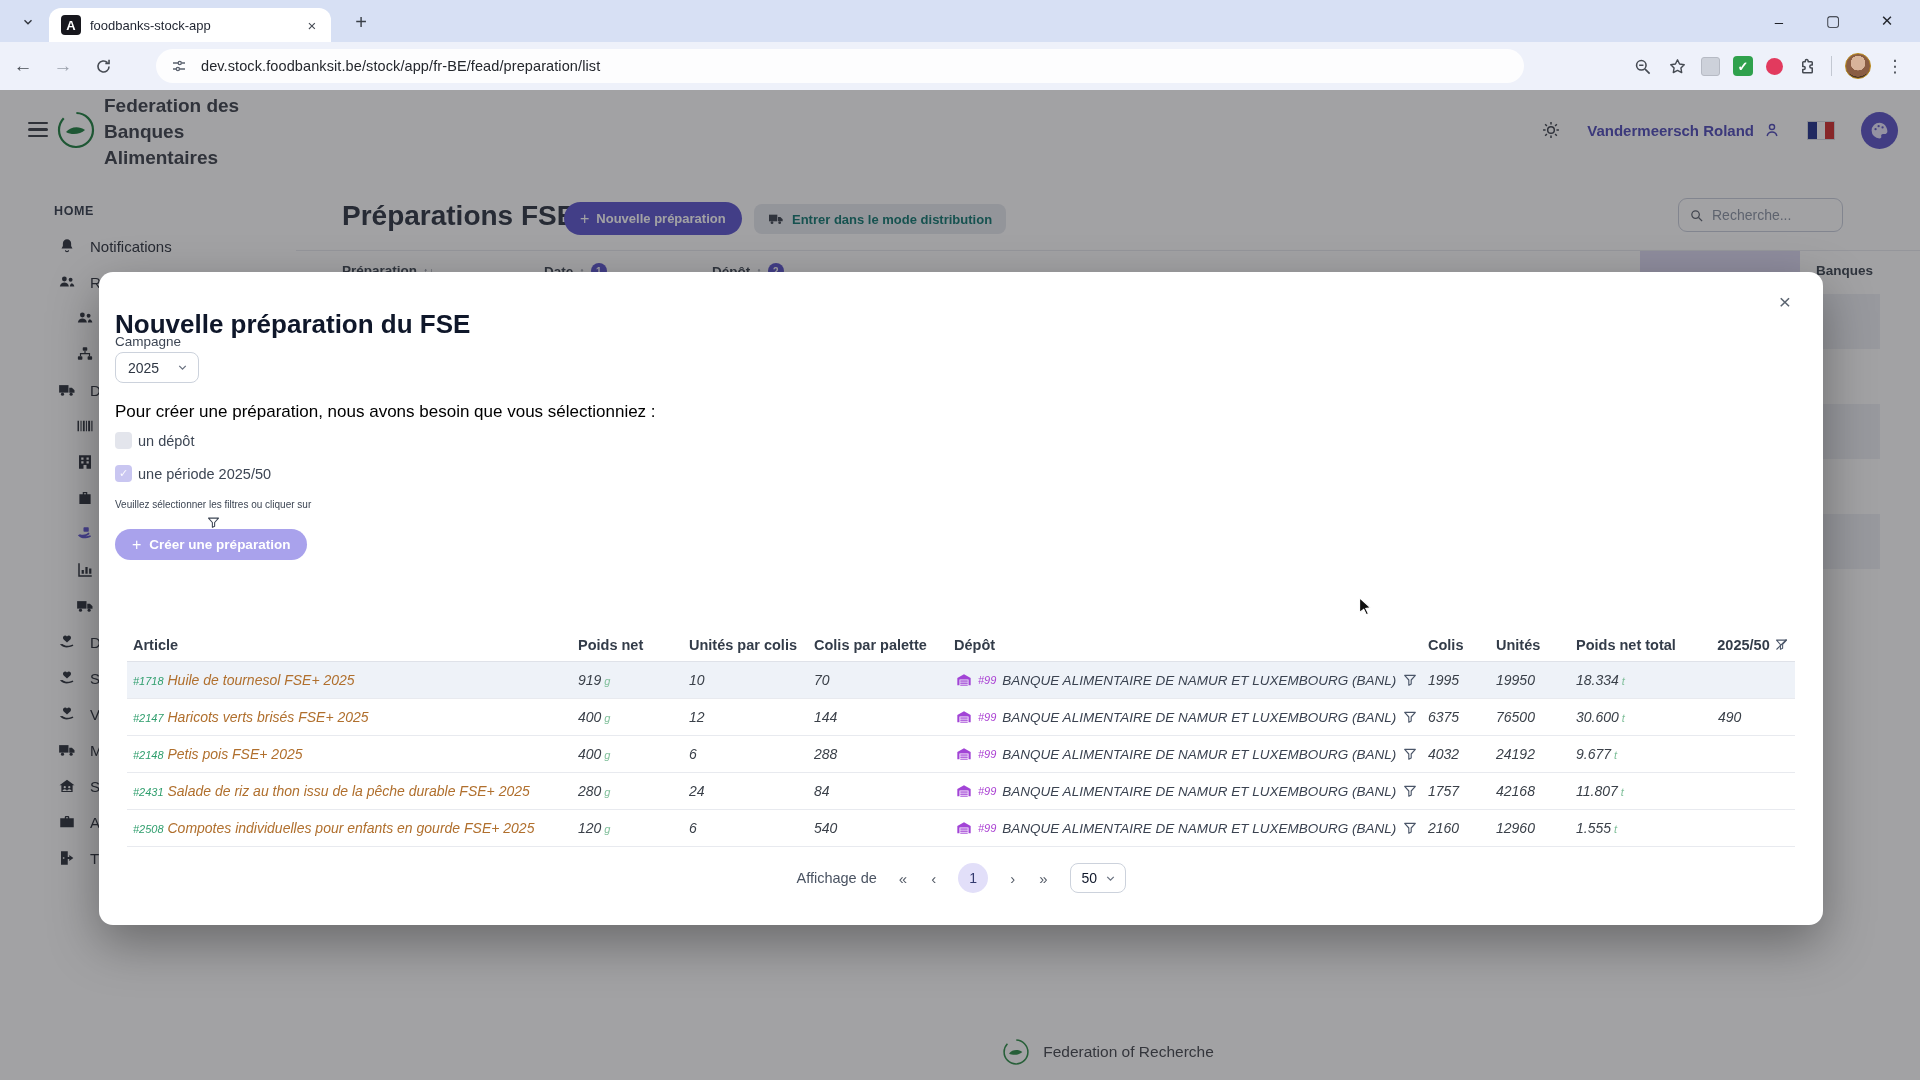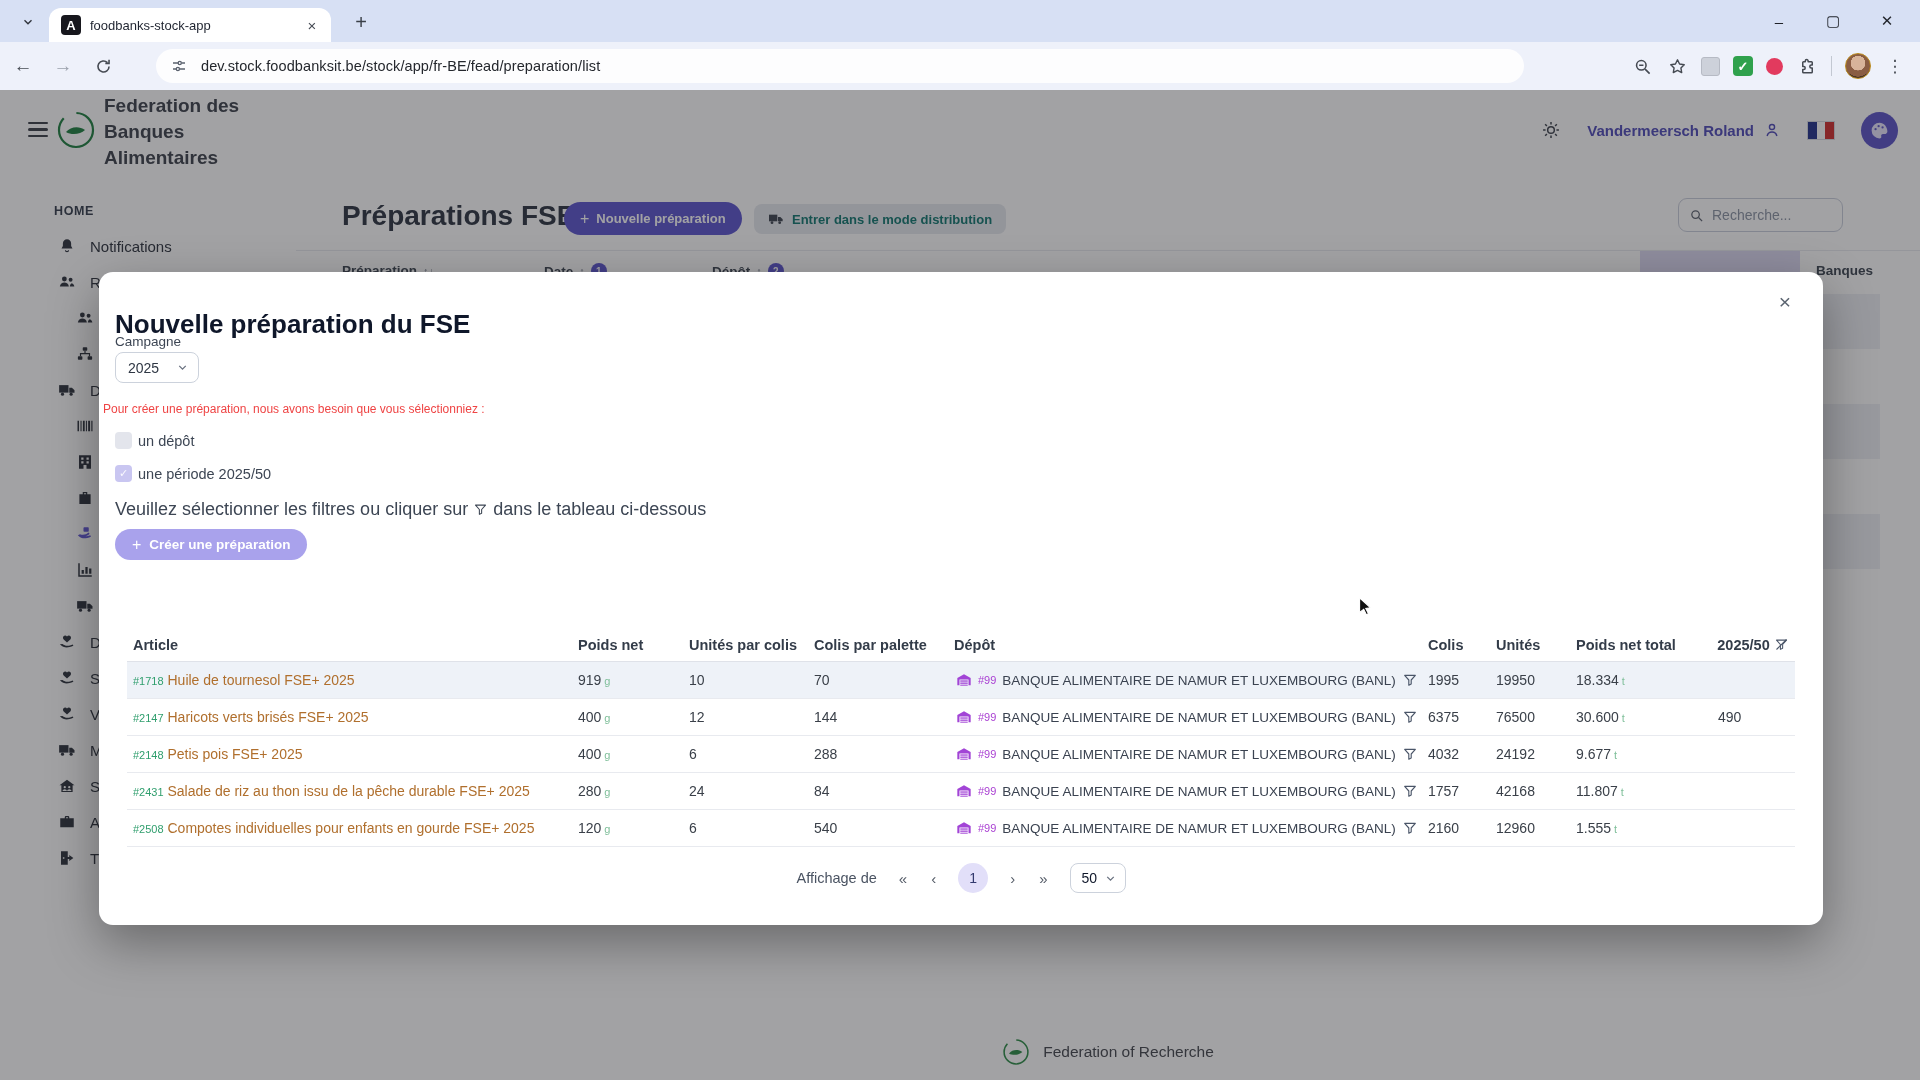--- a/index.html
+++ b/index.html
@@ -86,34 +86,34 @@
   .app-footer .ftext { font-size:15.5px; color:#43464d; }
 
   
   .backdrop { position:absolute; inset:0; background:rgba(33,33,38,.42); z-index:40; }
   .modal { position:absolute; left:99px; top:182px; width:1724px; height:653px; background:#fff; border-radius:14px; box-shadow:0 18px 50px rgba(0,0,0,.35); z-index:50; }
   .modal-close { position:absolute; right:26px; top:18px; font-size:21px; color:#5b6470; width:24px; height:24px; text-align:center; line-height:24px; }
   .m-title { position:absolute; left:16px; top:19px; font-size:26px; font-weight:600; color:#0f172a;margin-top:18px; }
   .m-label { position:absolute; left:16px; top:62px; font-size:13.5px; color:#3d4654; }
   .m-select { position:absolute; left:16px; top:80px; width:84px; height:31px; border:1px solid #ccd2dc; border-radius:8px; display:flex; align-items:center; justify-content:space-between; padding:0 9px 0 12px; font-size:14px; color:#2f3744; background:#fff; }
   .m-select svg, .pg-select svg { width:13px; height:13px; color:#6a7280; }
-  .m-intro { position:absolute; left:4px; top:130px; font-size:12px; color:#ef4444; }
+  .m-intro { position:absolute; left:16px; top:130px; font-size:17px; color:#000000; }
   .cb-row { position:absolute; left:16px; display:flex; align-items:center; gap:6px; font-size:14.5px; color:#3d4654; }
   .cb-box { width:17px; height:17px; border-radius:4px; background:#e3e5ec; display:flex; align-items:center; justify-content:center; font-size:11px; color:rgba(255,255,255,.9); }
   .cb-box.checked { background:#c9c6f1; }
-  .m-hint { position:absolute; left:16px; top:227px; font-size:18px; color:#3d4654; display:flex; align-items:center; gap:5px; }
+  .m-hint { position:absolute; left:16px; top:227px; font-size:10px; color:#3d4654; display:flex; align-items:center; gap:5px;flex-direction:column; }
   .m-hint svg { width:15px; height:15px; color:#3d4654; }
   .btn-create { position:absolute; left:16px; top:257px; height:31px; border-radius:16px; background:#a9a2ec; color:#fff; font-size:13.5px; font-weight:600; display:flex; align-items:center; gap:8px; padding:0 17px; }
   .btn-create .plus { font-size:16px; font-weight:400; }
   .m-heading { position:absolute; left:28px; top:310px; font-size:24px; font-weight:700; color:#2b3340; }
 
   .mtable { position:absolute; left:28px; top:356px; width:1668px; }
   .mrow { display:grid; grid-template-columns:445px 105px 125px 140px 480px 68px 80px 132px 93px; align-items:center; border-bottom:1px solid #e8eaef; }
   .mrow.head { height:34px; border-bottom:1px solid #dfe2e9; font-size:14.5px; font-weight:600; color:#333c49; }
-  .mrow.body { height:37px; font-size:14px; color:#3a4049; }
+  .mrow.body { height:37px; font-size:14px; color:#3a4049;font-style:italic; }
   .mrow.body.hover { background:#eef2f8; }
   .cell { padding:0 6px; white-space:nowrap; overflow:hidden; }
   .c-right { text-align:left; }
   .c-pad { padding-left:12px; }
   .c-per { padding-left:16px; }
   .aid { font-size:11px; color:#2f9e6d; }
   .aname { color:#b06f2d; }
   .unit { font-size:11px; color:#7fbf9a; margin-left:3px; }
   .c-depot { display:flex; align-items:center; gap:6px; padding-left:14px; }
   .wicon { width:16px; height:16px; color:#a244d6; flex:0 0 16px; }

